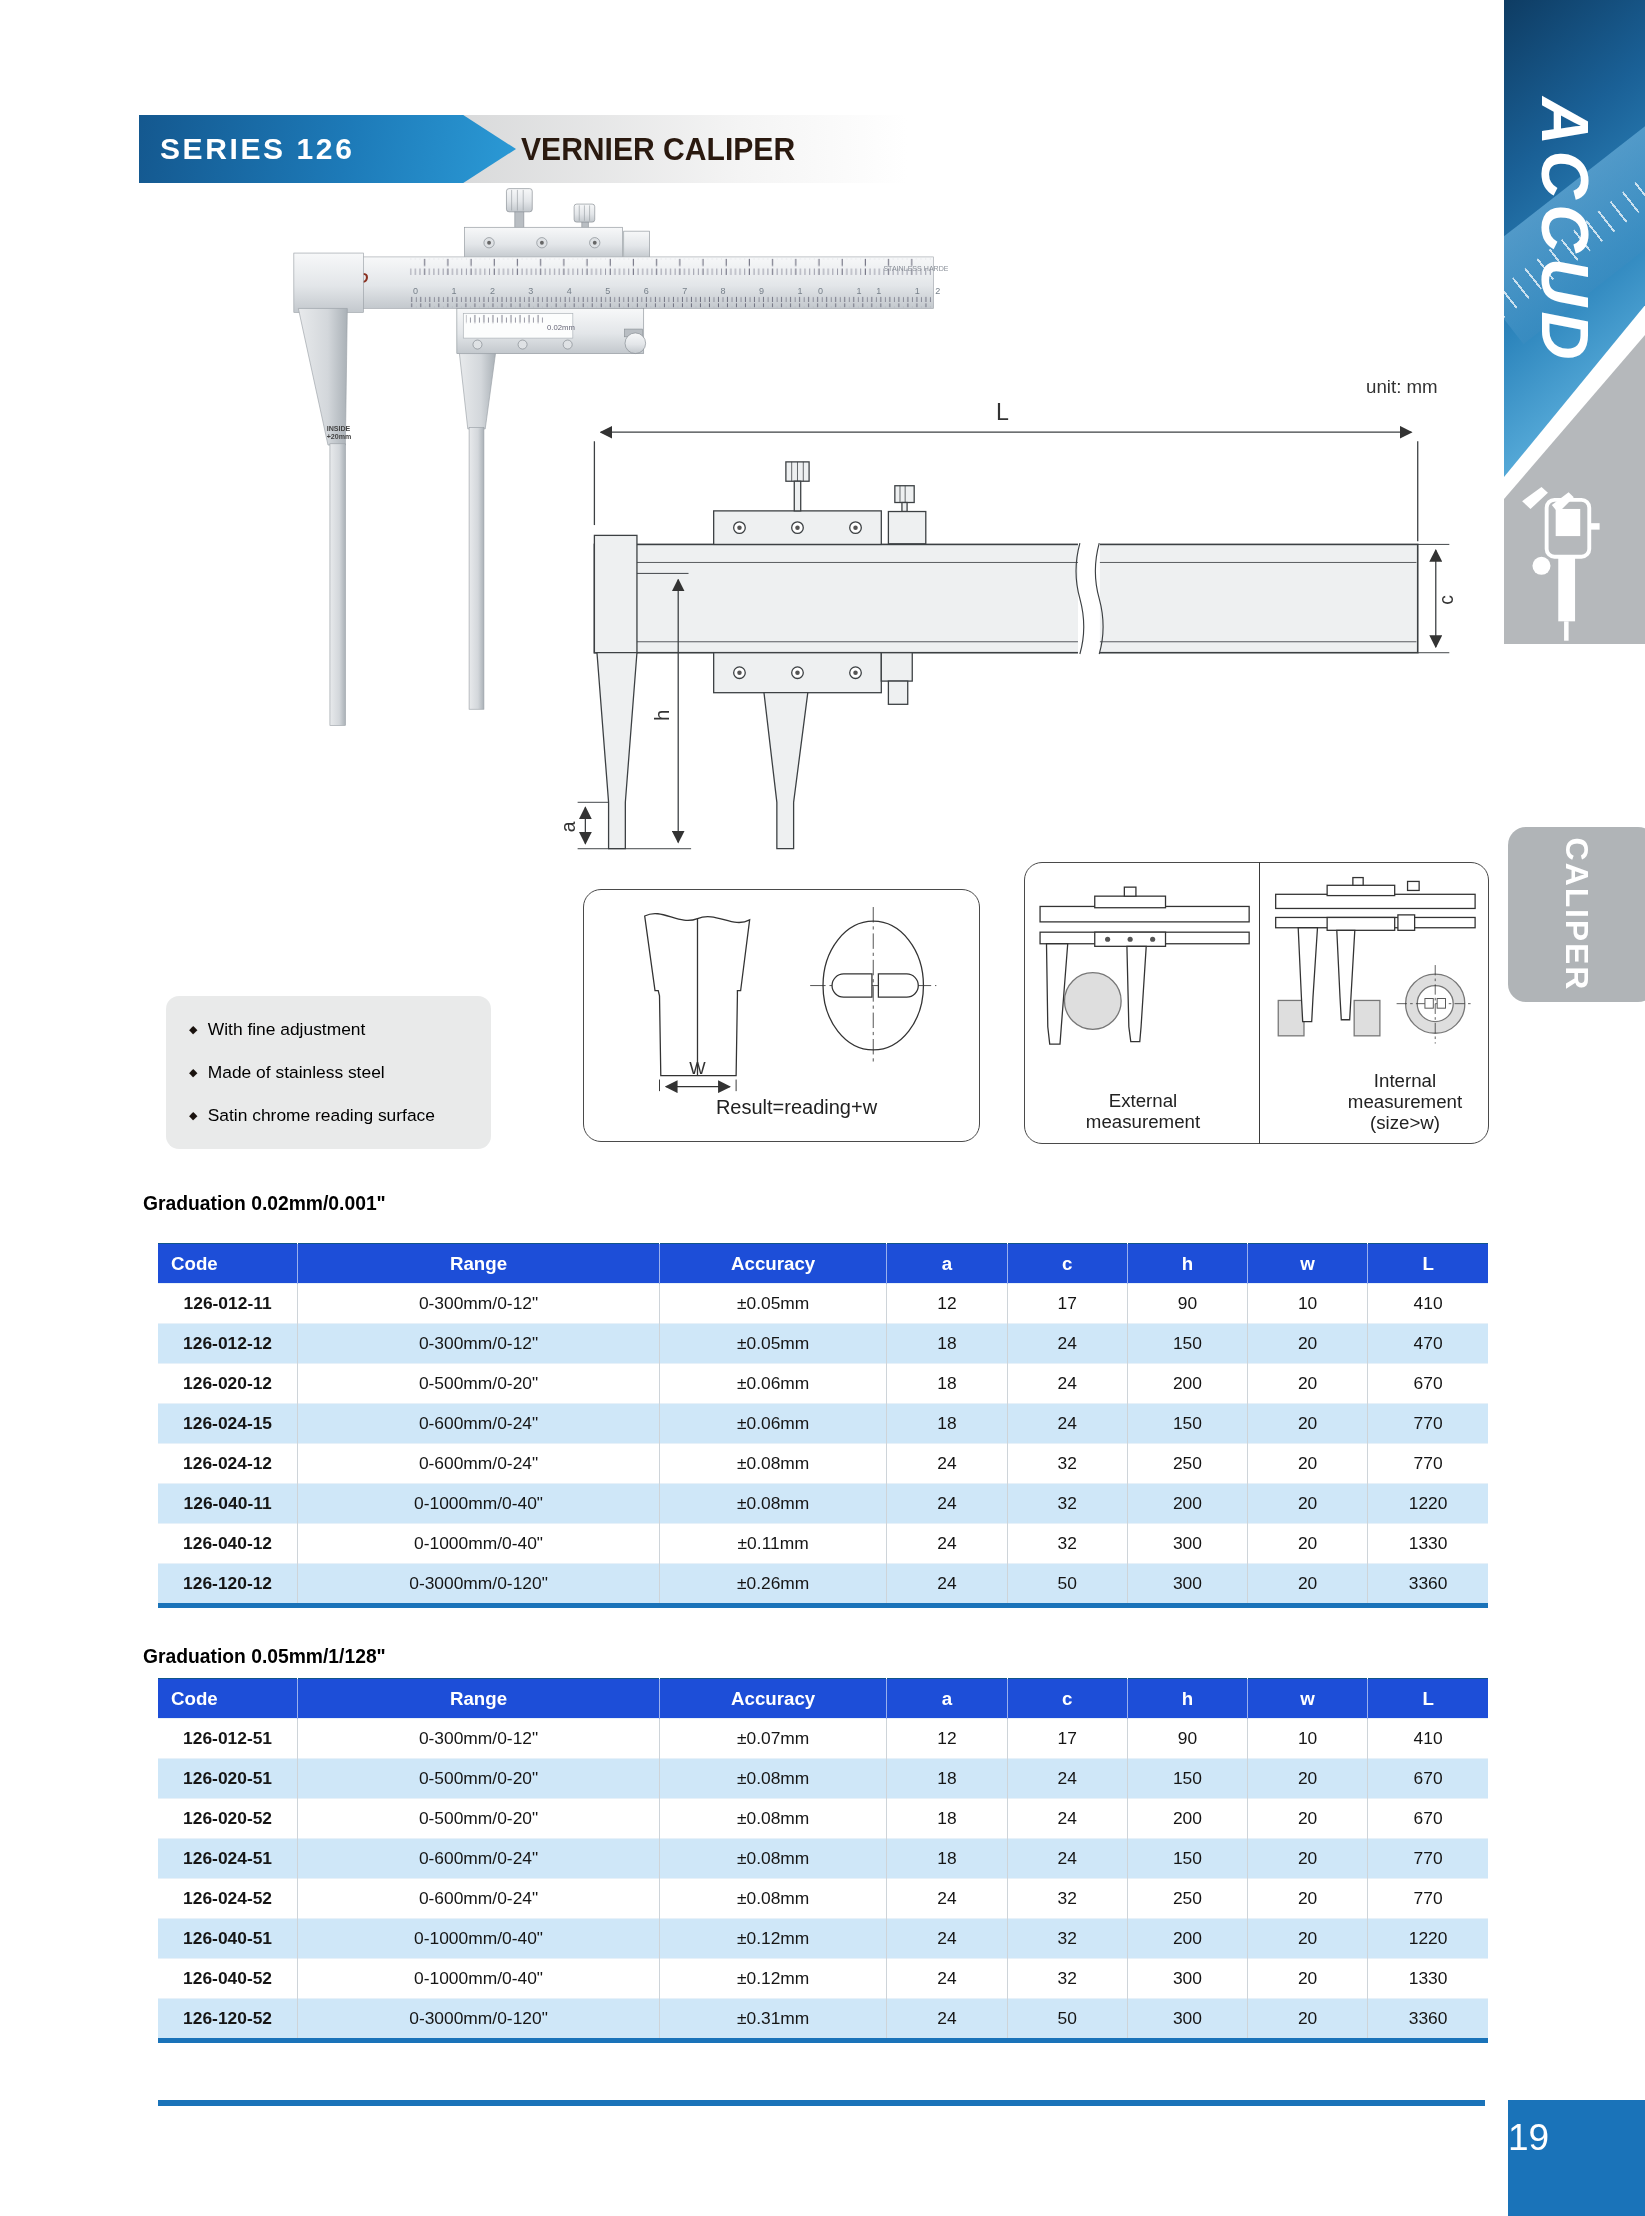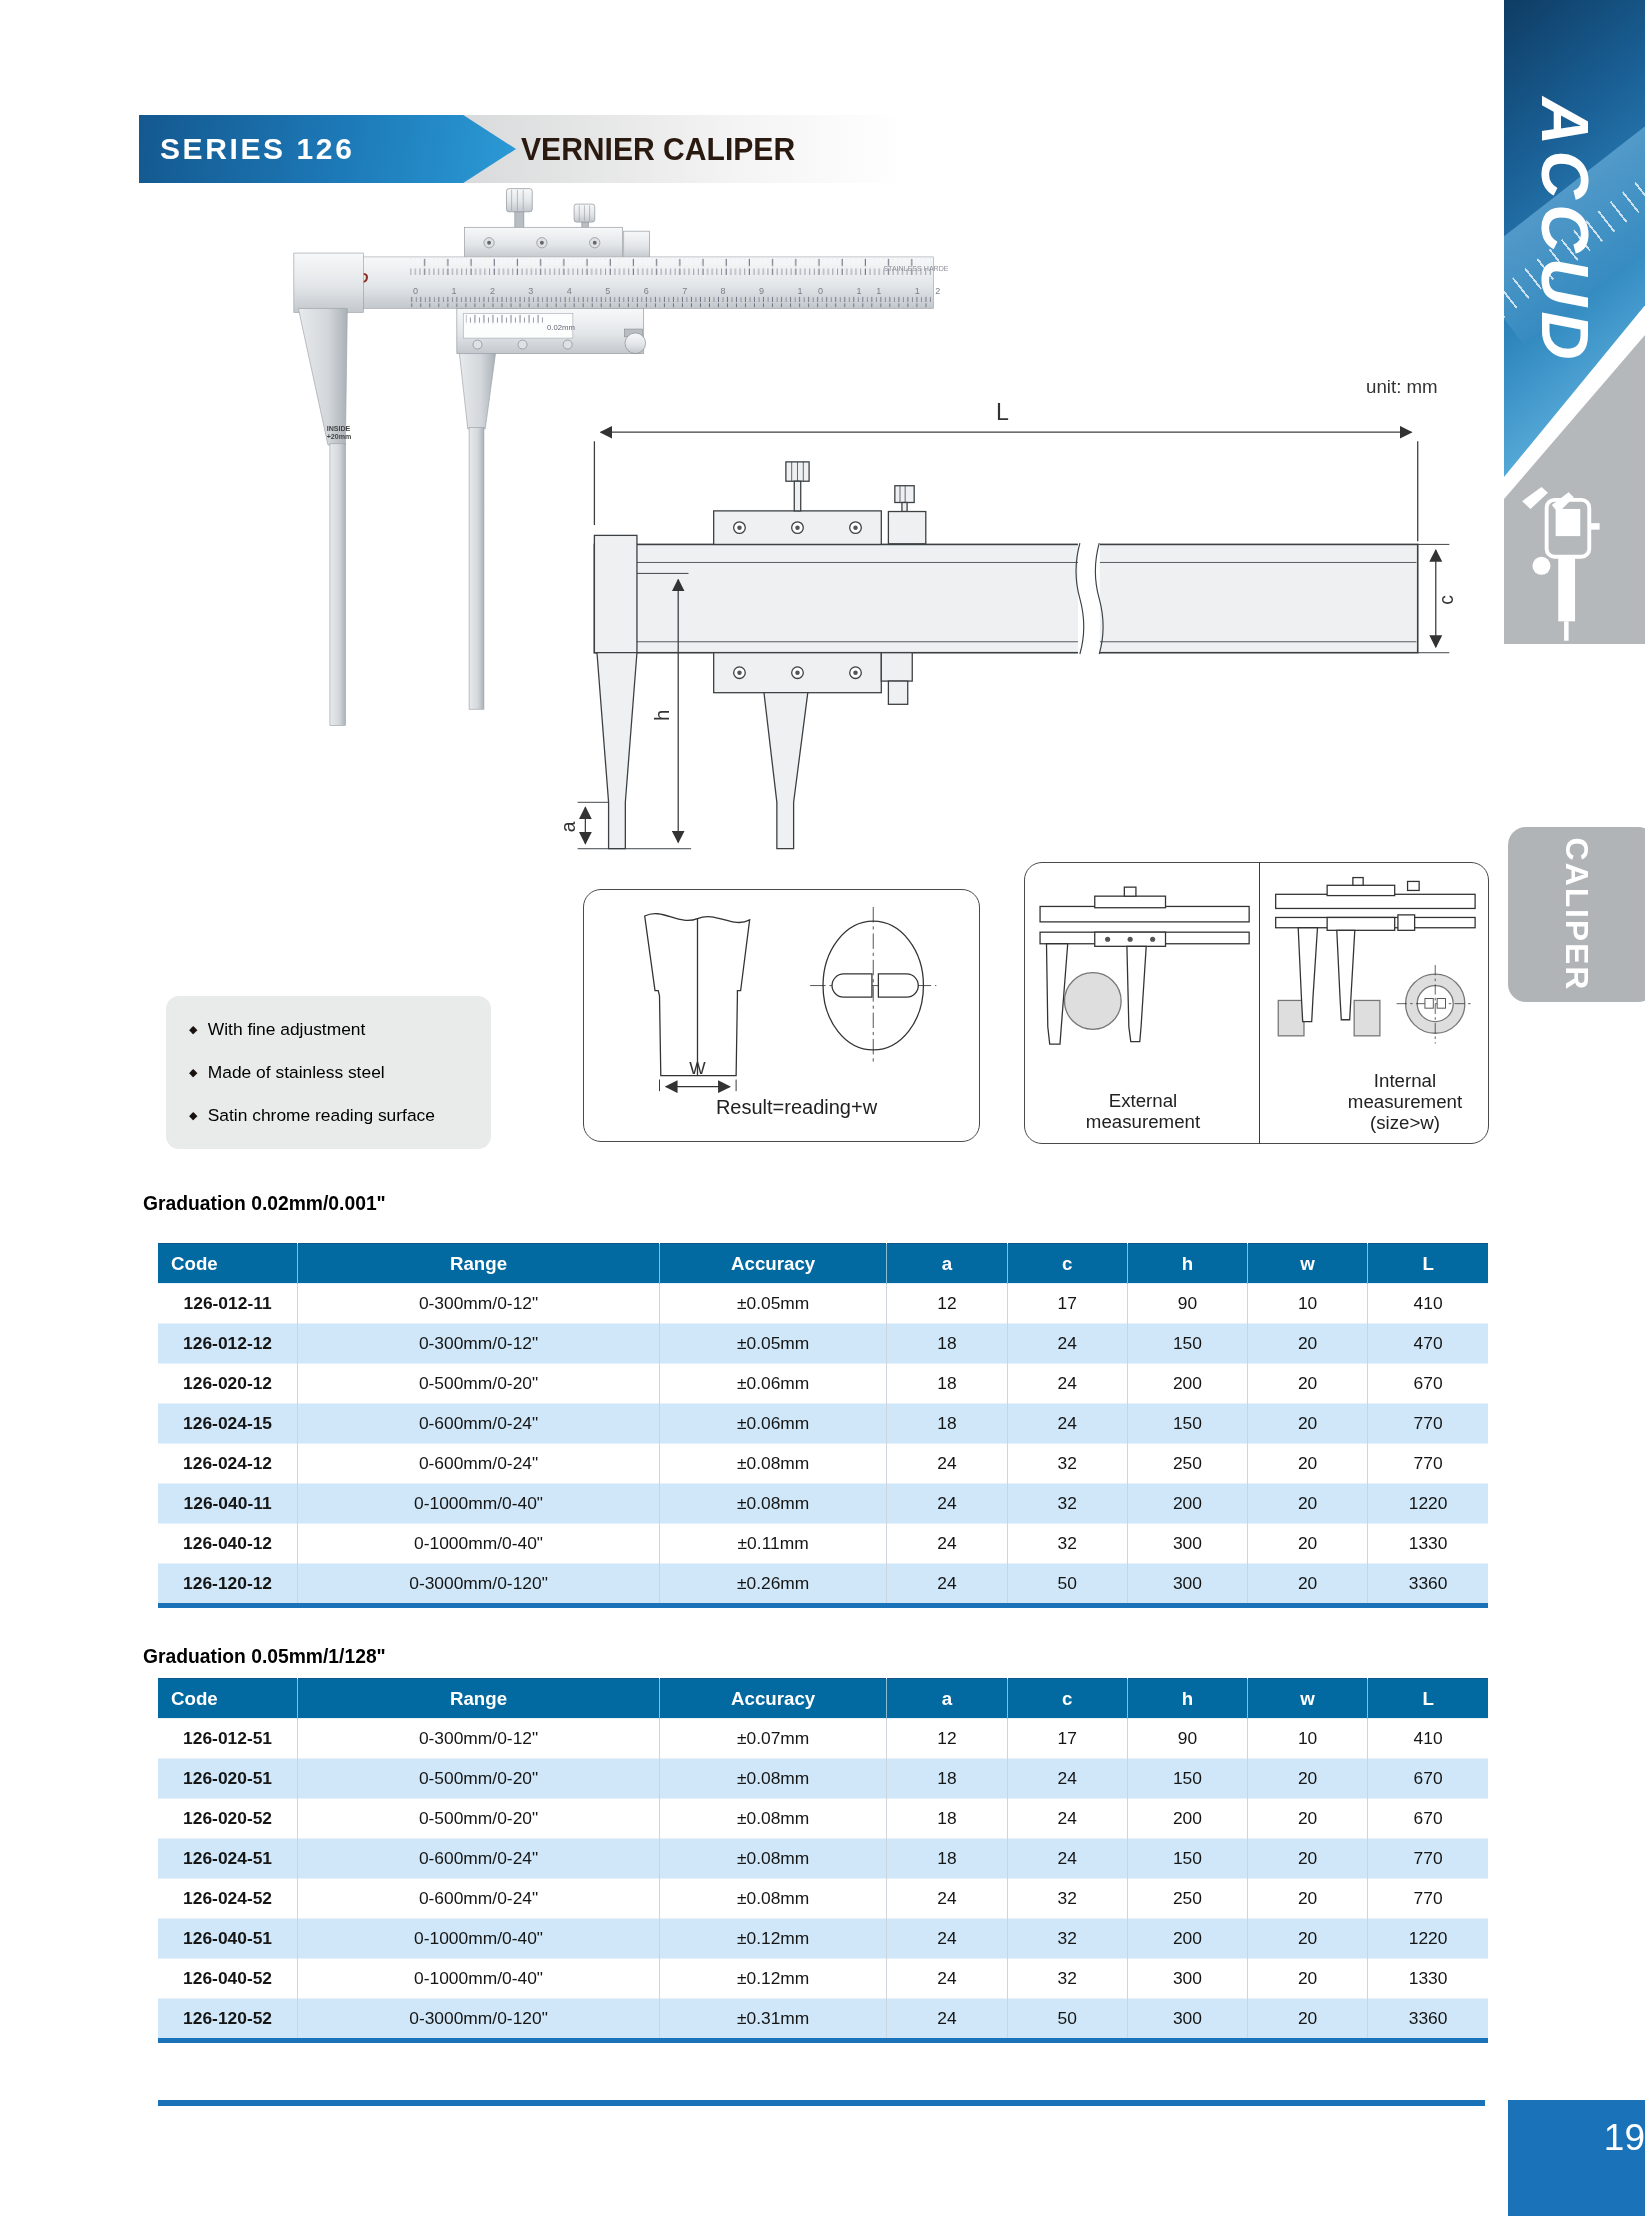--- a/index.html
+++ b/index.html
@@ -60,39 +60,39 @@
   .box-meas{left:1024px;top:862px;width:465px;height:282px;}
   .meas-divider{left:1259px;top:862px;width:1.3px;height:282px;background:#3a3a3a;}
   .result-formula{left:583px;top:1096px;width:427px;text-align:center;
     font-size:20px;color:#222;}
   .meas-label{position:absolute;text-align:center;font-size:18.7px;color:#222;line-height:21px;}
 
   
   .grad-title{left:143px;width:774px;font-size:19.3px;font-weight:bold;color:#000;}
   table.spec{border-collapse:collapse;table-layout:fixed;width:1330px;
     border-bottom:5.8px solid #1a73b9;border-top:1.9px solid #10568a;}
-  table.spec th{background:#0369a1;color:#fff;font-weight:bold;font-size:18.7px;
+  table.spec th{background:#1d4ed8;color:#fff;font-weight:bold;font-size:18.7px;
     height:37px;text-align:center;border-left:1.3px solid rgba(255,255,255,.55);}
   table.spec th:first-child{border-left:none;text-align:left;padding-left:13px;}
   table.spec td{height:37px;text-align:center;font-size:17.4px;color:#151515;
     border-left:1.3px solid #ced4d9;border-top:1.9px solid #e7f1f9;}
   table.spec td:first-child{border-left:none;font-weight:bold;}
   table.spec tbody tr:nth-child(odd){background:#fff;}
   table.spec tbody tr:nth-child(even){background:#cfe7f8;}
   col.c1{width:10.5%}col.c2{width:27.2%}col.c3{width:17.1%}
   col.c4,col.c5,col.c6,col.c7,col.c8{width:9.04%}
   .tbl1{left:158px;top:1243px;}
   .tbl2{left:158px;top:1678px;}
   .t1-title{top:1193px;}
   .t2-title{top:1646px;}
 
   
   .bottom-rule{left:158px;top:2100px;width:1327px;height:6.4px;background:#1a73b9;}
   .page-box{left:1508px;top:2100px;width:137px;height:116px;background:#1a73b9;}
-  .page-num{left:1508px;top:2117px;width:137px;text-align:right;
+  .page-num{left:1508px;top:2117px;width:137px;text-align:left;
     font-size:37px;color:#fff;}
 
   svg text{font-family:"Liberation Sans",sans-serif;}
 </style>
 </head>
 <body>
 
 <div class="abs banner-gray"></div>
 <div class="abs banner-blue"></div>
 <div class="abs series-title">SERIES 126</div>

